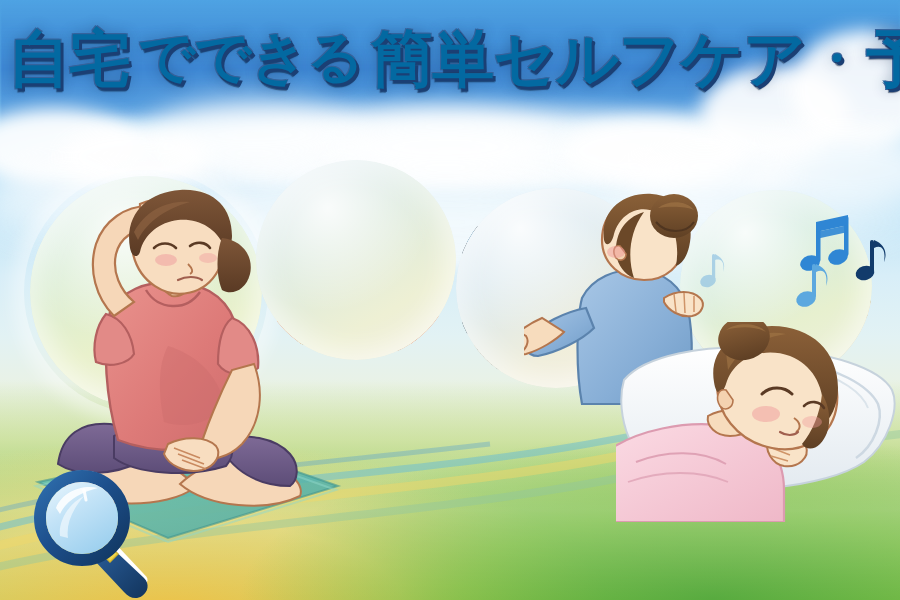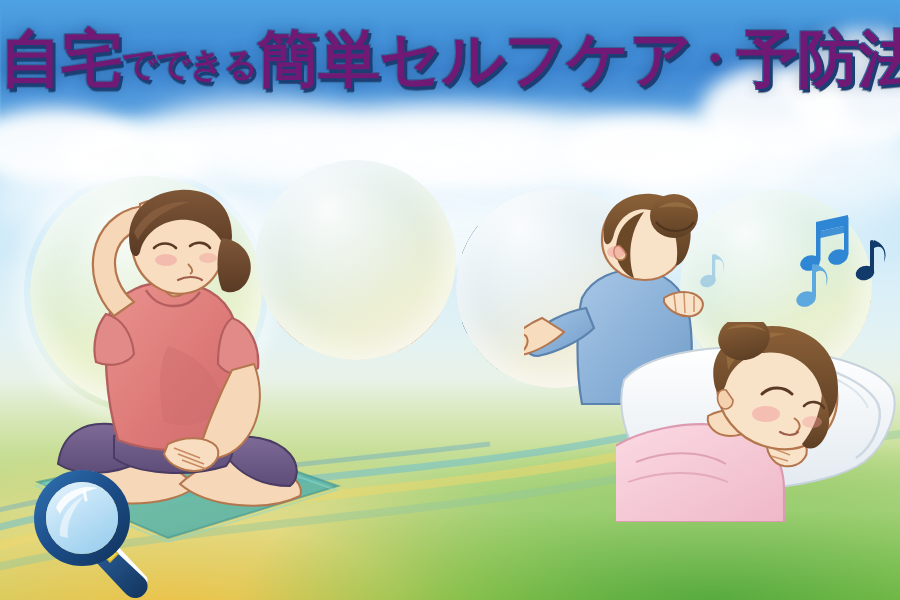--- a/index.html
+++ b/index.html
@@ -76,32 +76,33 @@
     box-shadow:inset 0 0 26px 10px rgba(255,255,255,.55);
   }
 
   
   .title{
     position:absolute;left:0;right:0;top:28px;text-align:center;
     z-index:40;line-height:1;white-space:nowrap;
   }
   .title .t{
     font-family:"DejaVu Sans","Liberation Sans",sans-serif;
-    font-weight:bold;color:#701a75;
+    font-weight:bold;color:#0369a1;
     letter-spacing:-1px;
     text-shadow:
       3px 3px 0 #1b3f74,
       2px 4px 1px rgba(10,30,60,.55),
       -1px -1px 0 #35629b,
        1px -1px 0 #35629b,
       -1px  1px 0 #35629b,
        0 0 14px rgba(18,50,95,.45);
+    padding-left: 8px;
   }
   .t-big{font-size:62px;}
-  .t-mid{font-size:34px;position:relative;top:-4px;}
+  .t-mid{font-size:56px;position:relative;top:-4px;}
   .t-dot{font-size:46px;position:relative;top:-6px;}
 
   
   .abs{position:absolute;}
   svg{display:block;}
 
   
   #magnifier{position:absolute;left:26px;top:466px;width:136px;height:136px;z-index:50;}
 </style>
 </head>

